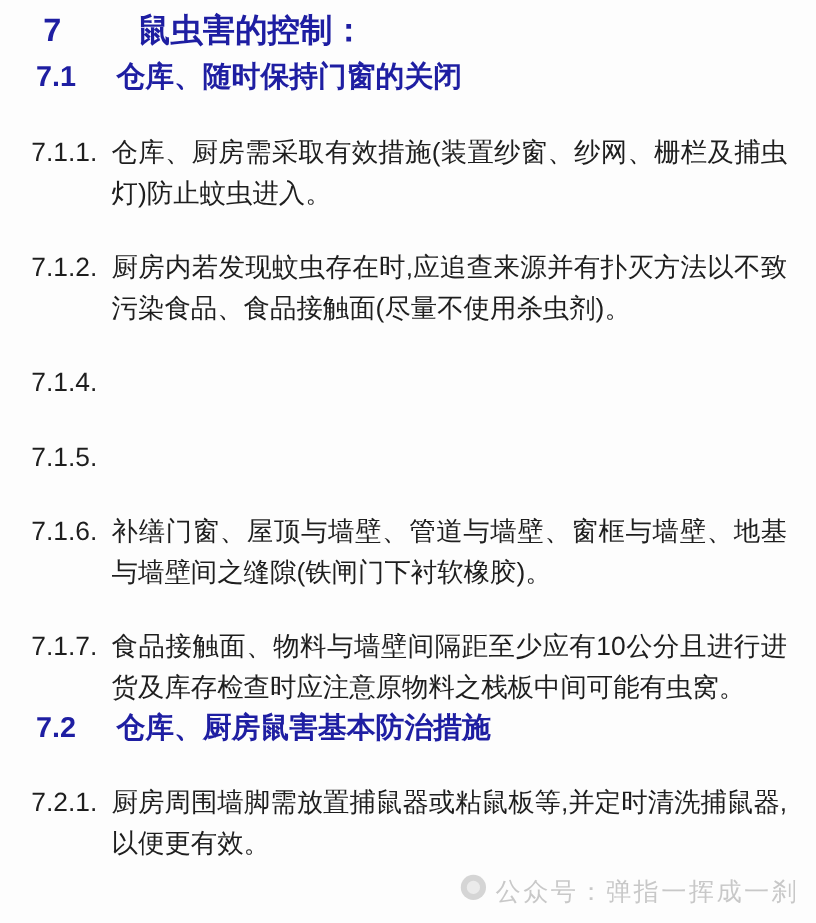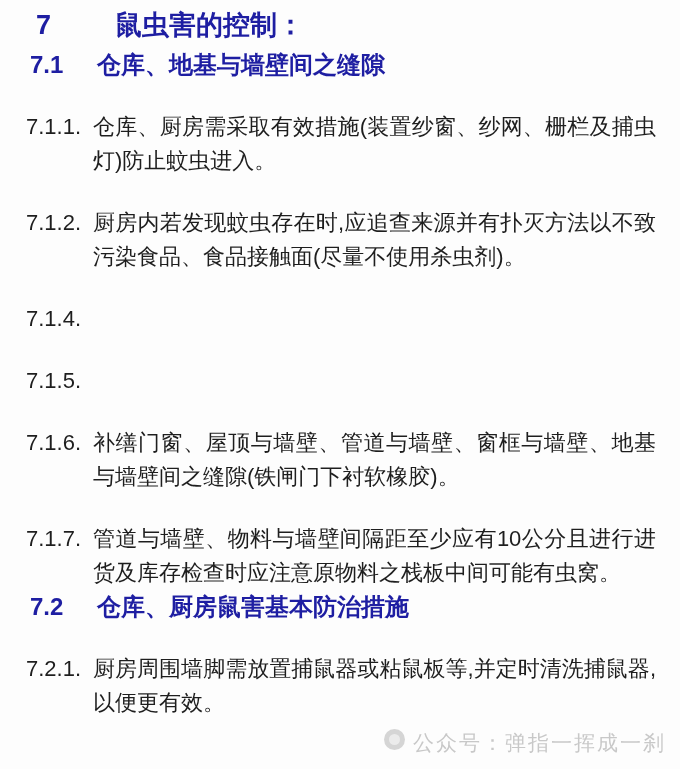--- a/index.html
+++ b/index.html
@@ -83,21 +83,21 @@
 
 <div class="page">
 
   <div class="doc-title">
     <span class="num">7</span>
     <span class="text">鼠虫害的控制：</span>
   </div>
 
   <div class="section-heading">
     <span class="num">7.1</span>
-    <span class="text">仓库、地基与墙壁间之缝隙</span>
+    <span class="text">仓库、随时保持门窗的关闭</span>
   </div>
 
   <div class="clause">
     <span class="num">7.1.1.</span>
     <span class="text">仓库、厨房需采取有效措施(装置纱窗、纱网、栅栏及捕虫灯)防止蚊虫进入。</span>
   </div>
   <div class="clause">
     <span class="num">7.1.2.</span>
     <span class="text">厨房内若发现蚊虫存在时,应追查来源并有扑灭方法以不致污染食品、食品接触面(尽量不使用杀虫剂)。</span>
   </div>
@@ -106,21 +106,21 @@
   </div>
   <div class="clause">
     <span class="num">7.1.5.</span>
   </div>
   <div class="clause">
     <span class="num">7.1.6.</span>
     <span class="text">补缮门窗、屋顶与墙壁、管道与墙壁、窗框与墙壁、地基与墙壁间之缝隙(铁闸门下衬软橡胶)。</span>
   </div>
   <div class="clause">
     <span class="num">7.1.7.</span>
-    <span class="text">管道与墙壁、物料与墙壁间隔距至少应有10公分且进行进货及库存检查时应注意原物料之栈板中间可能有虫窝。</span>
+    <span class="text">食品接触面、物料与墙壁间隔距至少应有10公分且进行进货及库存检查时应注意原物料之栈板中间可能有虫窝。</span>
   </div>
 
   <div class="section-heading">
     <span class="num">7.2</span>
     <span class="text">仓库、厨房鼠害基本防治措施</span>
   </div>
 
   <div class="clause">
     <span class="num">7.2.1.</span>
     <span class="text">厨房周围墙脚需放置捕鼠器或粘鼠板等,并定时清洗捕鼠器,以便更有效。</span>

